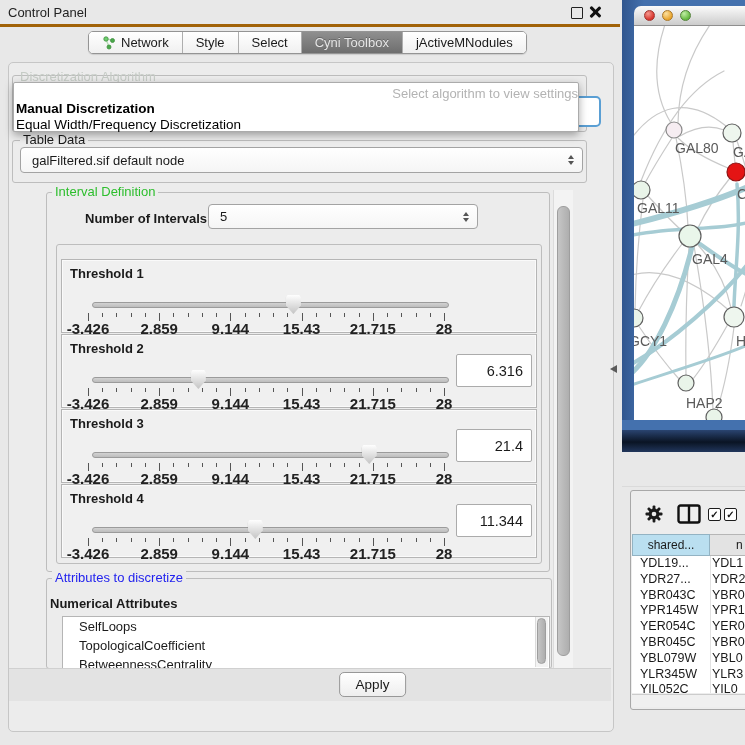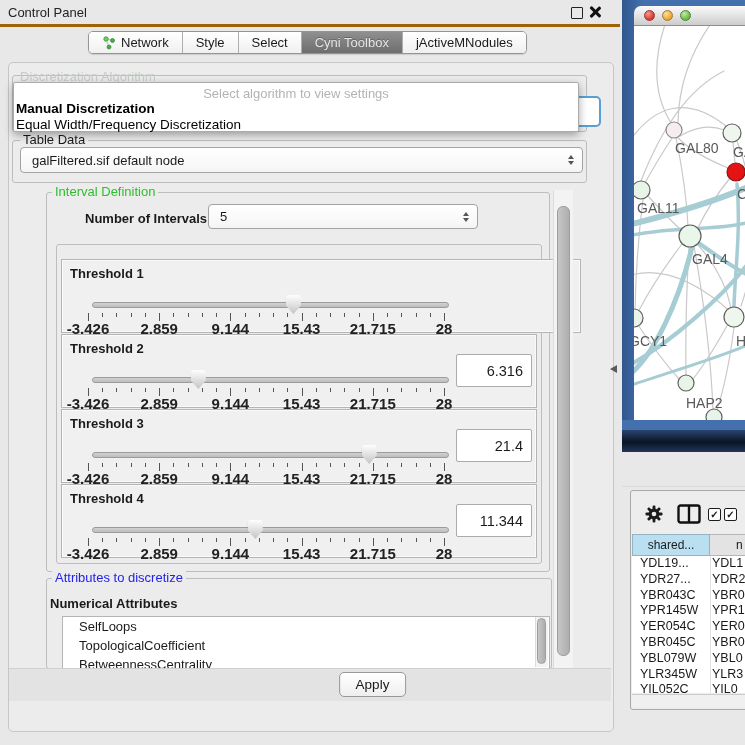--- a/index.html
+++ b/index.html
@@ -26,21 +26,21 @@
   .green{color:#2dbe2d}.blue{color:#2222ee}
   .combo{position:absolute;background:linear-gradient(#ffffff,#f5f5f5);border:1px solid #a3a3a3;border-radius:4px;
          display:flex;align-items:center;padding:0 24px 0 11px;box-sizing:border-box;font-size:13px}
   .stepper{position:absolute;right:8px;top:50%;transform:translateY(-50%);display:flex;flex-direction:column;gap:2px}
   .arr-up{width:0;height:0;border-left:3.5px solid transparent;border-right:3.5px solid transparent;border-bottom:4.5px solid #555}
   .arr-dn{width:0;height:0;border-left:3.5px solid transparent;border-right:3.5px solid transparent;border-top:4.5px solid #555}
   #algo-label{left:20px;top:69px;color:#c6ccc6;font-size:13px}
   #algo-combo-fragment{left:560px;top:96px;width:37px;height:27px;background:#fff;border:2px solid #5a9fd4;border-radius:5px;z-index:2}
   #algo-popup{left:13px;top:82px;width:566px;height:50px;background:#fff;border:1px solid #ababab;border-radius:2px;
               box-shadow:0 3px 8px rgba(0,0,0,.35);z-index:3;padding-top:3px;box-sizing:border-box}
-  #popup-prompt{text-align:center;color:#b3b3b3;font-size:13px;line-height:15px}
+  #popup-prompt{text-align:right;color:#b3b3b3;font-size:13px;line-height:15px}
   .popopt{padding-left:2px;font-size:13.5px;line-height:15.5px;color:#000}
   .popopt.b{font-weight:bold}
   
   .thp{position:absolute;left:61px;width:474px;height:72px;background:#f0f0f0;border:1px solid #b5b5b5;box-shadow:inset 0 0 0 1px #fafafa}
   .th-label{position:absolute;left:8px;top:6px;font-weight:bold;font-size:13px}
   .sl-track{position:absolute;left:30px;top:42px;width:355px;height:4px;border-radius:3px;background:linear-gradient(#d2d2d2,#bdbdbd);border:1px solid #9b9b9b}
   .sl-thumb{position:absolute;top:35px;width:15px;height:19px;background:linear-gradient(#fefefe,#c4c4c4);
             clip-path:polygon(10% 0,90% 0,100% 14%,100% 55%,50% 100%,0 55%,0 14%);filter:drop-shadow(0 0 1px #777)}
   .tick{position:absolute;width:1px;background:#555;top:53px}
   .mjr{height:8px}.mnr{height:4px}
@@ -149,21 +149,21 @@
   <div class="abs" style="left:85px;top:211px;font-weight:bold">Number of Intervals</div>
   <div class="combo" style="left:208px;top:204px;width:270px;height:25px">
     <span>5</span>
     <span class="stepper">
         <i class="arr-up"></i>
         <i class="arr-dn"></i>
       </span>
   </div>
   <div class="grp" style="left:56px;top:244px;width:484px;height:318px"></div>
   <div id="sliders">
-      <div class="thp" style="top: 259px; padding-left: 44px;">
+      <div class="thp" style="top: 259px;">
       <div class="th-label">Threshold 1</div>
       <div class="sl-track"></div>
       <div class="sl-thumb" style="left: 223.912px;"></div>
       <div class="tickbox">
           <div class="tick mjr" style="left: 26px;"></div>
           <div class="tick mnr" style="left: 40.24px;"></div>
           <div class="tick mnr" style="left: 54.48px;"></div>
           <div class="tick mnr" style="left: 68.72px;"></div>
           <div class="tick mnr" style="left: 82.96px;"></div>
           <div class="tick mjr" style="left: 97.2px;"></div>

